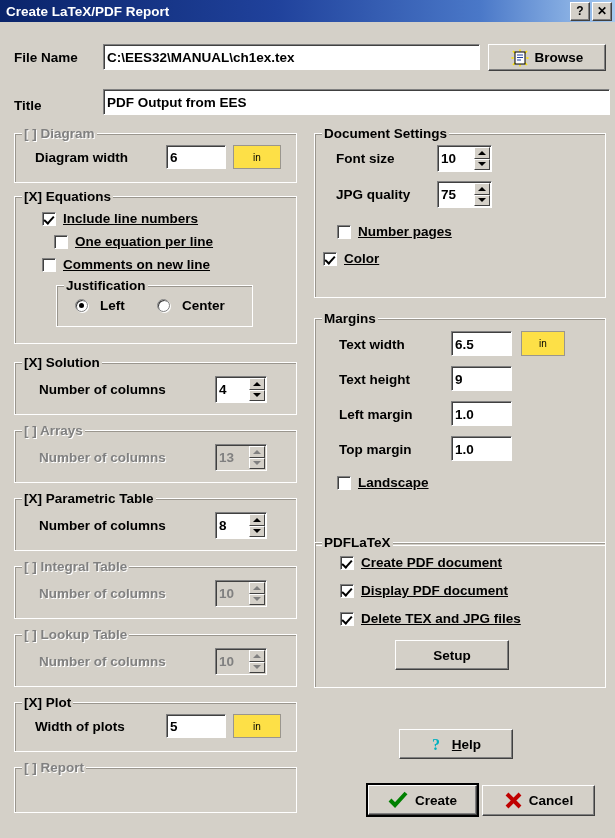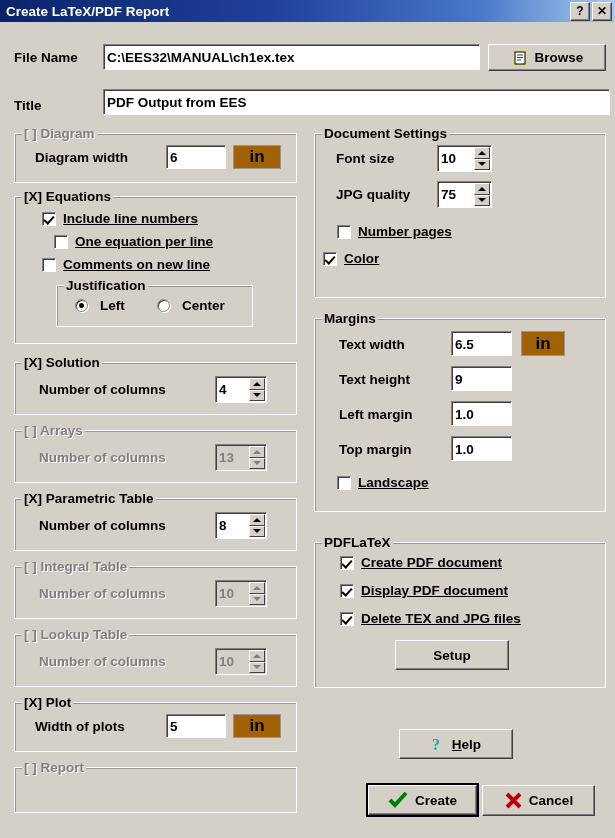--- a/index.html
+++ b/index.html
@@ -43,24 +43,24 @@
     box-shadow:inset 1px 1px 0 #404040;
     box-sizing:border-box;
     font-family:"Liberation Sans",sans-serif;
     font-size:13.5px;font-weight:bold;
     padding:1px 0 0 3px;
     color:#000;overflow:hidden;white-space:nowrap;
     display:flex;align-items:center;
   }
 
   .unitbox{
-    background:#a16207;
+    background:#fde047;
     border:1px solid #9a968e;
     box-sizing:border-box;
-    font-size:17px;font-weight:bold;
+    font-size:10px;font-weight:normal;
     display:flex;align-items:center;justify-content:center;
   }
 
   
   .grp{position:absolute;box-sizing:border-box;
     border:1px solid #fff;
     box-shadow:inset 1px 1px 0 #9a968e;
   }
   .grp > .cap{
     position:absolute;top:-8px;left:7px;background:#d4d0c8;
@@ -308,21 +308,21 @@
   <div class="cbrow" style="left:22px;top:90px;">
     <span class="cb"></span>
     <span class="lbl">Number pages</span>
   </div>
   <div class="cbrow" style="left:8px;top:117px;">
     <span class="cb on"></span>
     <span class="lbl">Color</span>
   </div>
 </div>
 
-<div class="grp" style="left:314px;top:318px;width:292px;height:194px;">
+<div class="grp" style="left:314px;top:318px;width:292px;height:228px;">
   <span class="cap">Margins</span>
 
   <span class="lbl" style="position:absolute;left:24px;top:18px;">Text width</span>
   <div class="edit" style="position:absolute;left:136px;top:12px;width:61px;height:25px;">6.5</div>
   <div class="unitbox" style="position:absolute;left:206px;top:12px;width:44px;height:25px;">in</div>
 
   <span class="lbl" style="position:absolute;left:24px;top:53px;">Text height</span>
   <div class="edit" style="position:absolute;left:136px;top:47px;width:61px;height:25px;">9</div>
 
   <span class="lbl" style="position:absolute;left:24px;top:88px;">Left margin</span>

